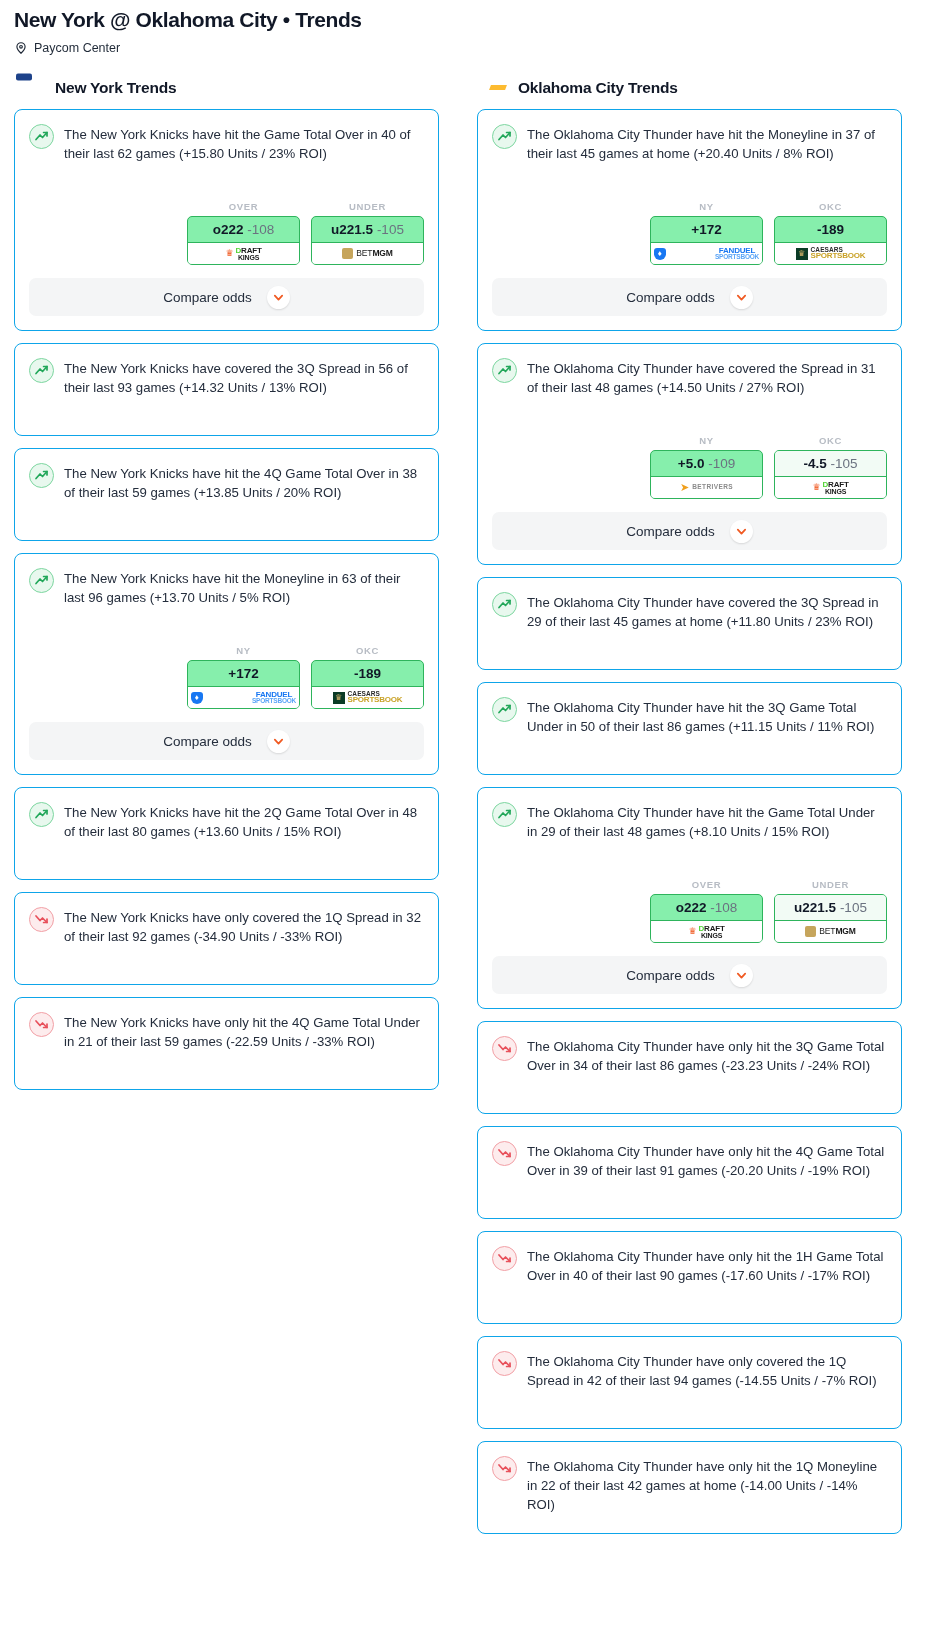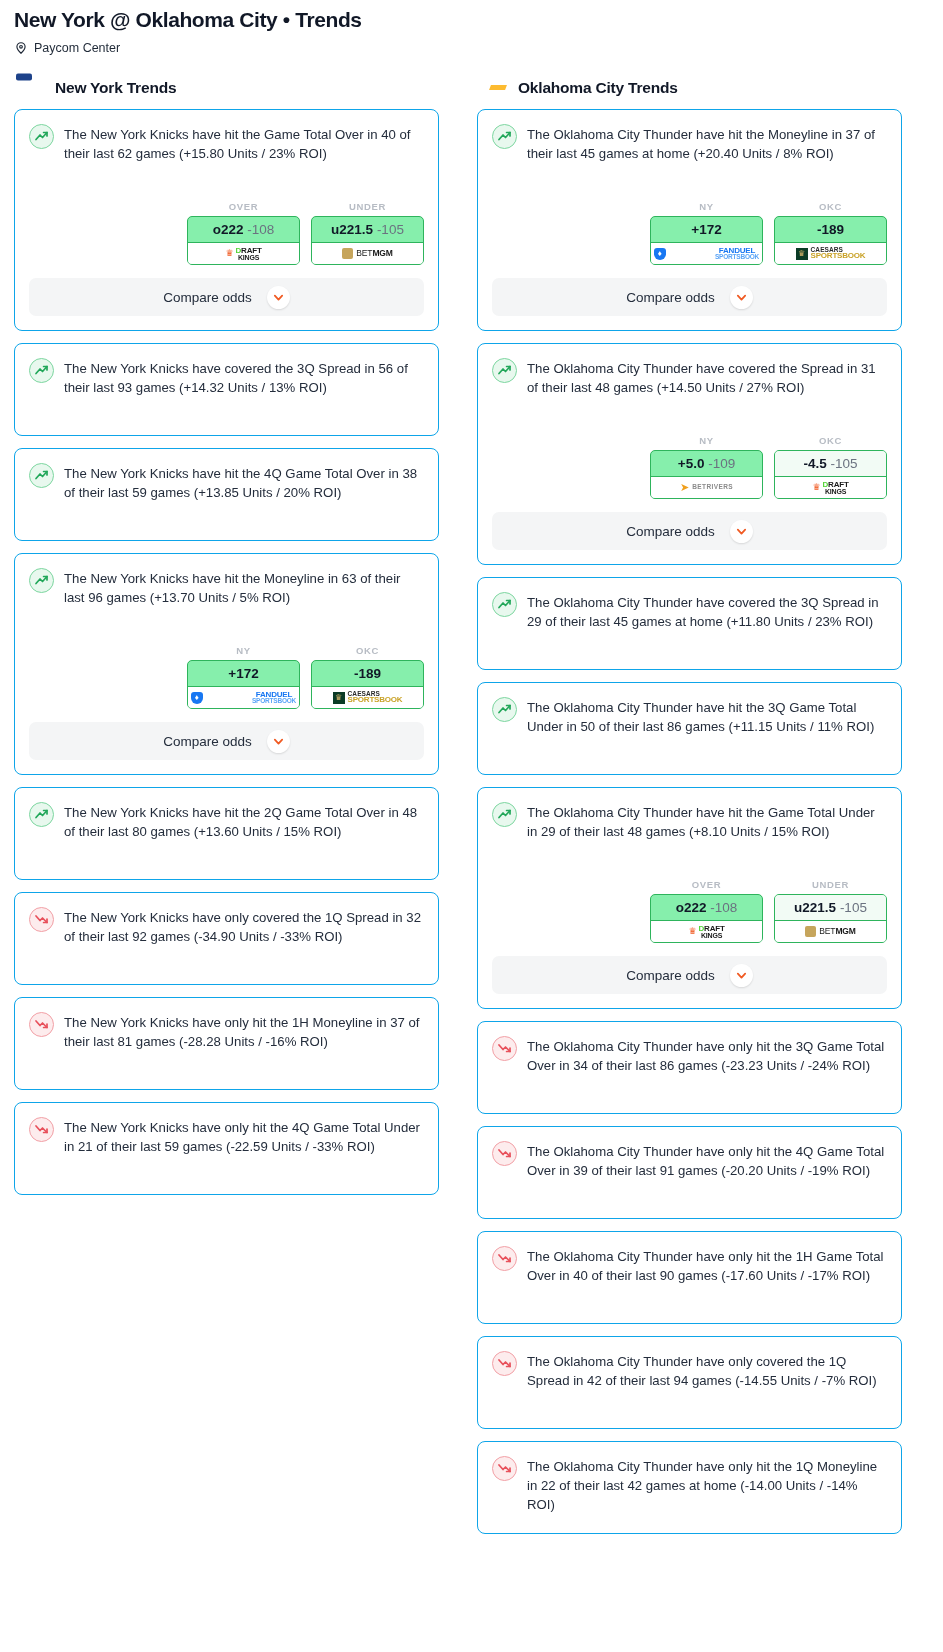--- a/index.html
+++ b/index.html
@@ -334,31 +334,20 @@
           </div>
         </div>
         <div class="card h-min">
           <div class="card-body">
             <span class="trend-icon down">
               <svg width="19" height="19" viewBox="0 0 19 19">
                 <path d="M4 6 L8 10.5 L10.5 8 L15 12.5" stroke="#e8505b" stroke-width="1.7" fill="none" stroke-linecap="round" stroke-linejoin="round"></path>
                 <path d="M11.6 12.5 L15 12.5 L15 9.1" stroke="#e8505b" stroke-width="1.7" fill="none" stroke-linecap="round" stroke-linejoin="round"></path>
               </svg>
             </span>
-            <span class="trend-text">The New York Knicks have only hit the 1H Moneyline in 37 of their last 81 games (-28.28 Units / -16% ROI)</span>
-          </div>
-        </div>
-        <div class="card h-min">
-          <div class="card-body">
-            <span class="trend-icon down">
-              <svg width="19" height="19" viewBox="0 0 19 19">
-                <path d="M4 6 L8 10.5 L10.5 8 L15 12.5" stroke="#e8505b" stroke-width="1.7" fill="none" stroke-linecap="round" stroke-linejoin="round"></path>
-                <path d="M11.6 12.5 L15 12.5 L15 9.1" stroke="#e8505b" stroke-width="1.7" fill="none" stroke-linecap="round" stroke-linejoin="round"></path>
-              </svg>
-            </span>
             <span class="trend-text">The New York Knicks have only hit the 4Q Game Total Under in 21 of their last 59 games (-22.59 Units / -33% ROI)</span>
           </div>
         </div>
       </div>
       <div class="col">
         <div class="col-head">
           <span class="logo"><span class="logo-thunder"></span></span>
           <span class="col-head-title">Oklahoma City Trends</span>
         </div>
         <div class="card h-min">

